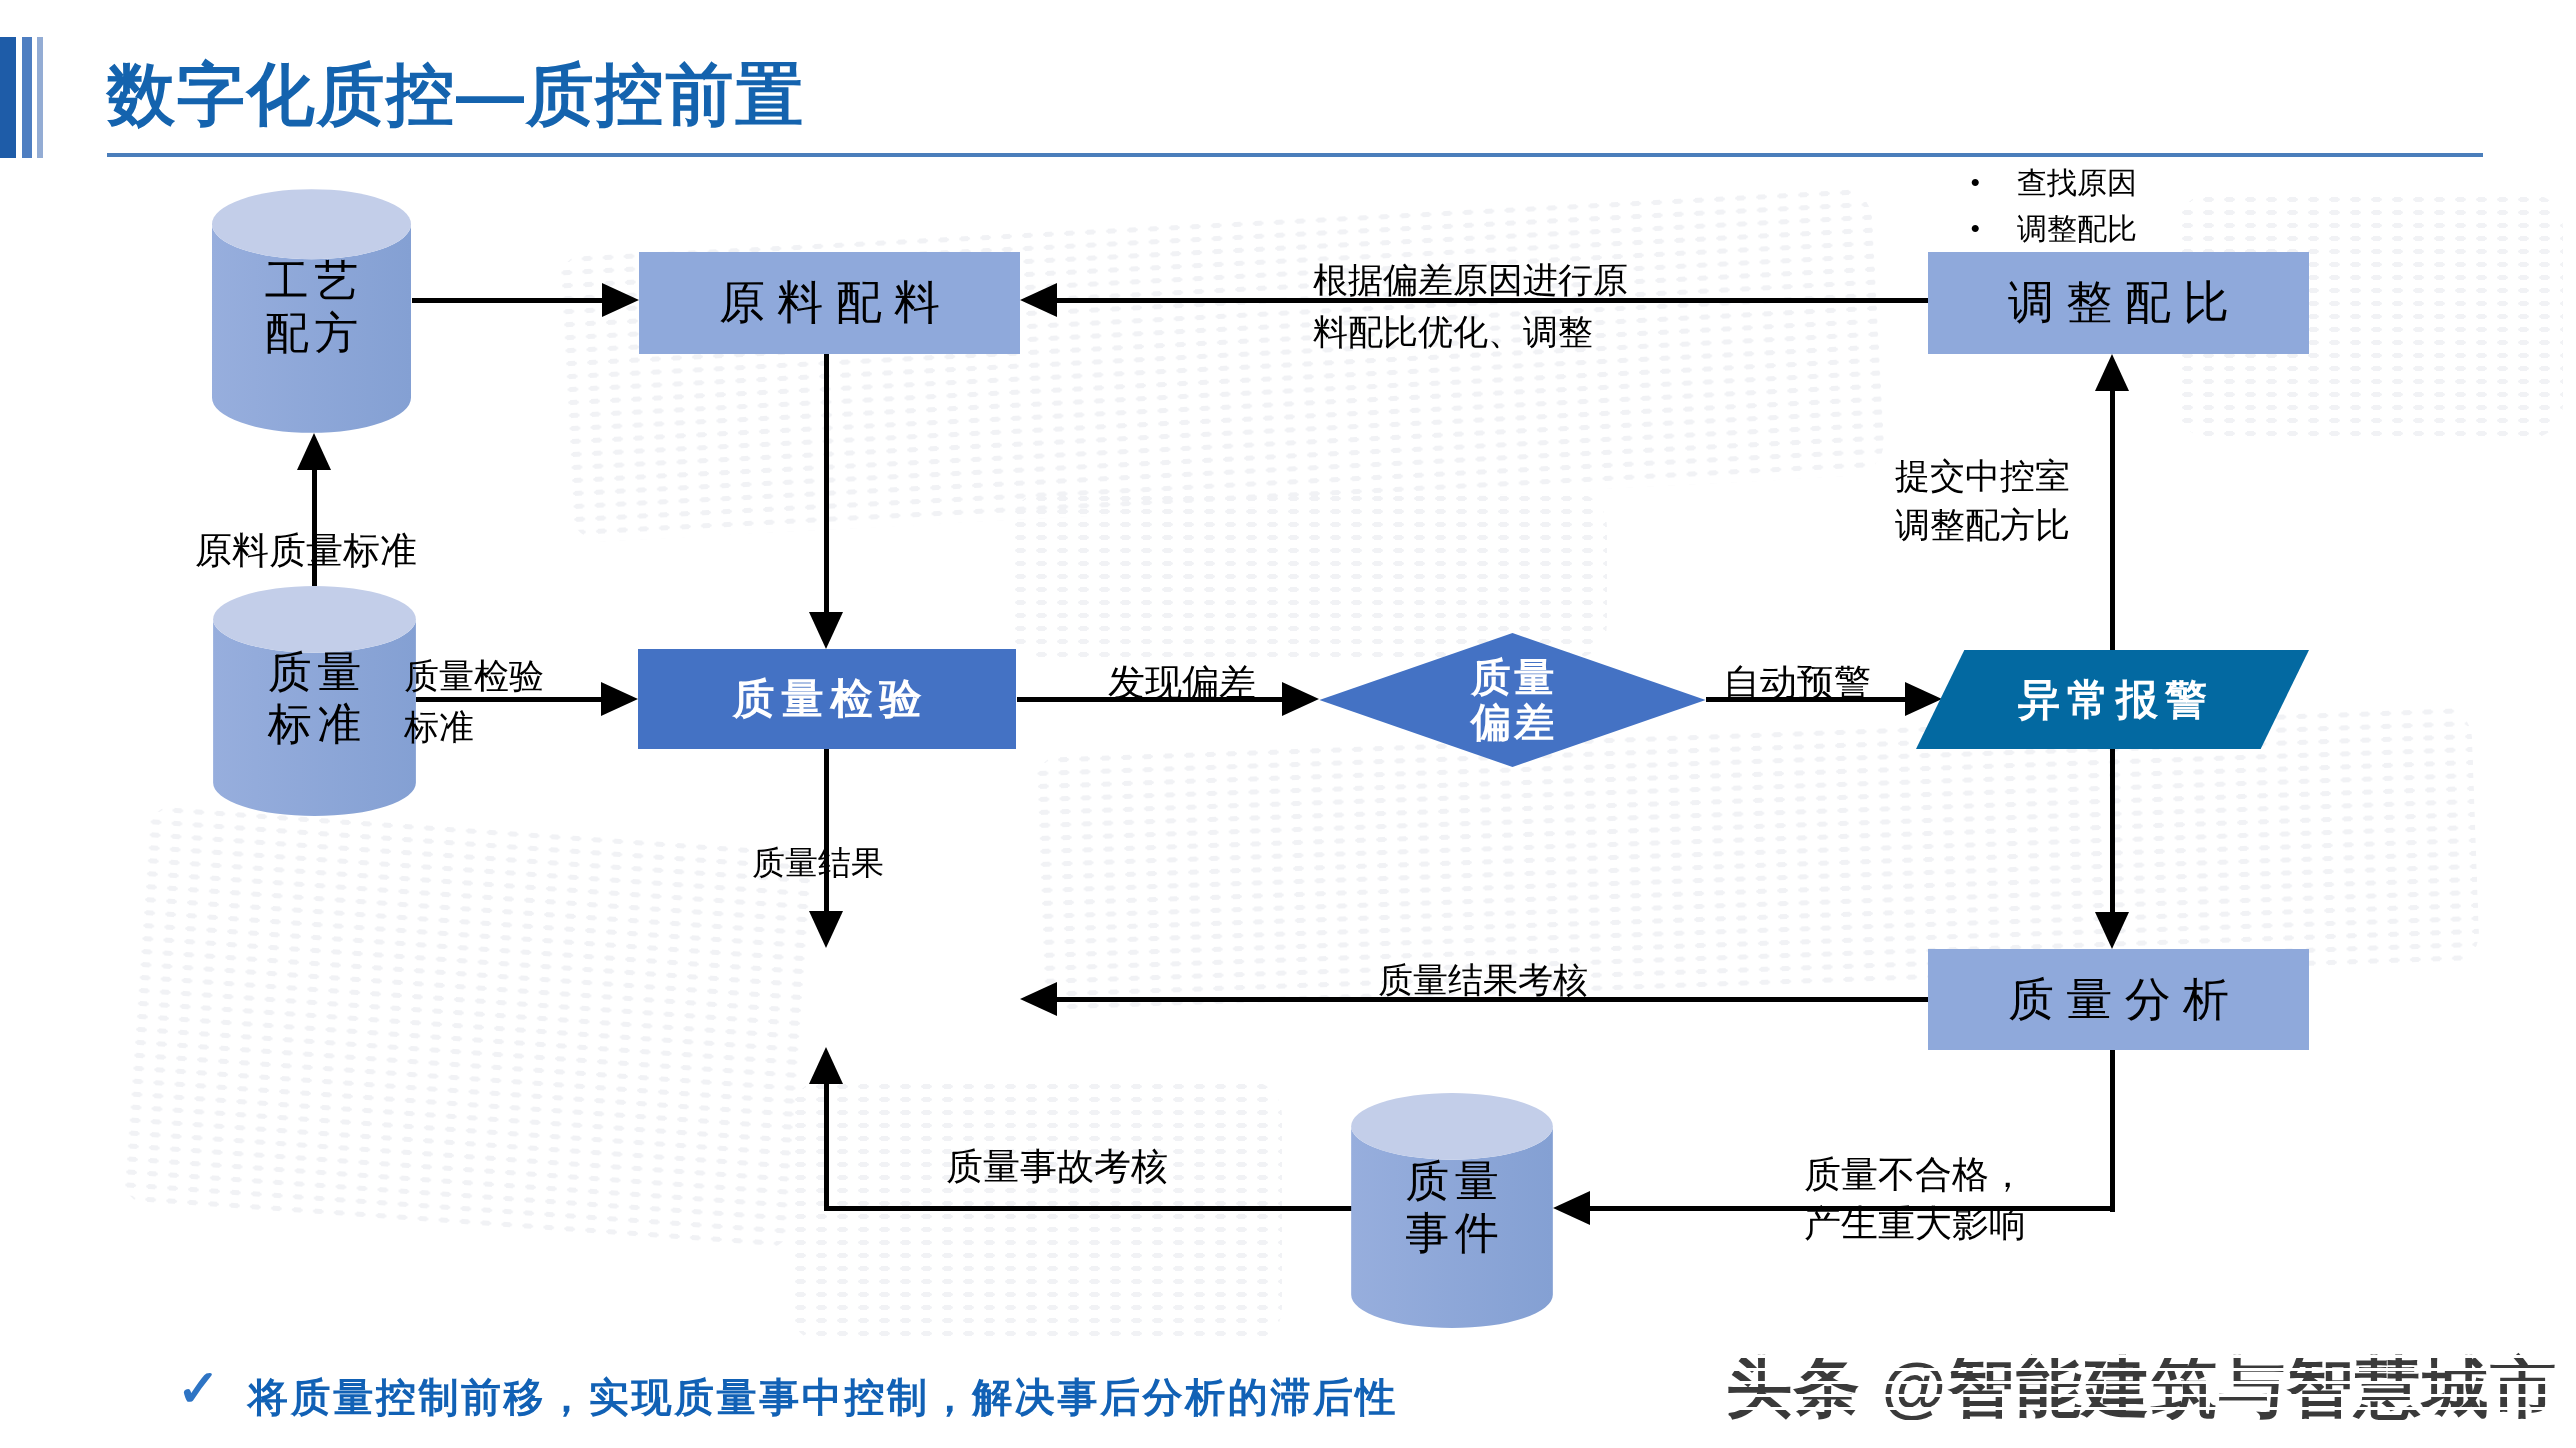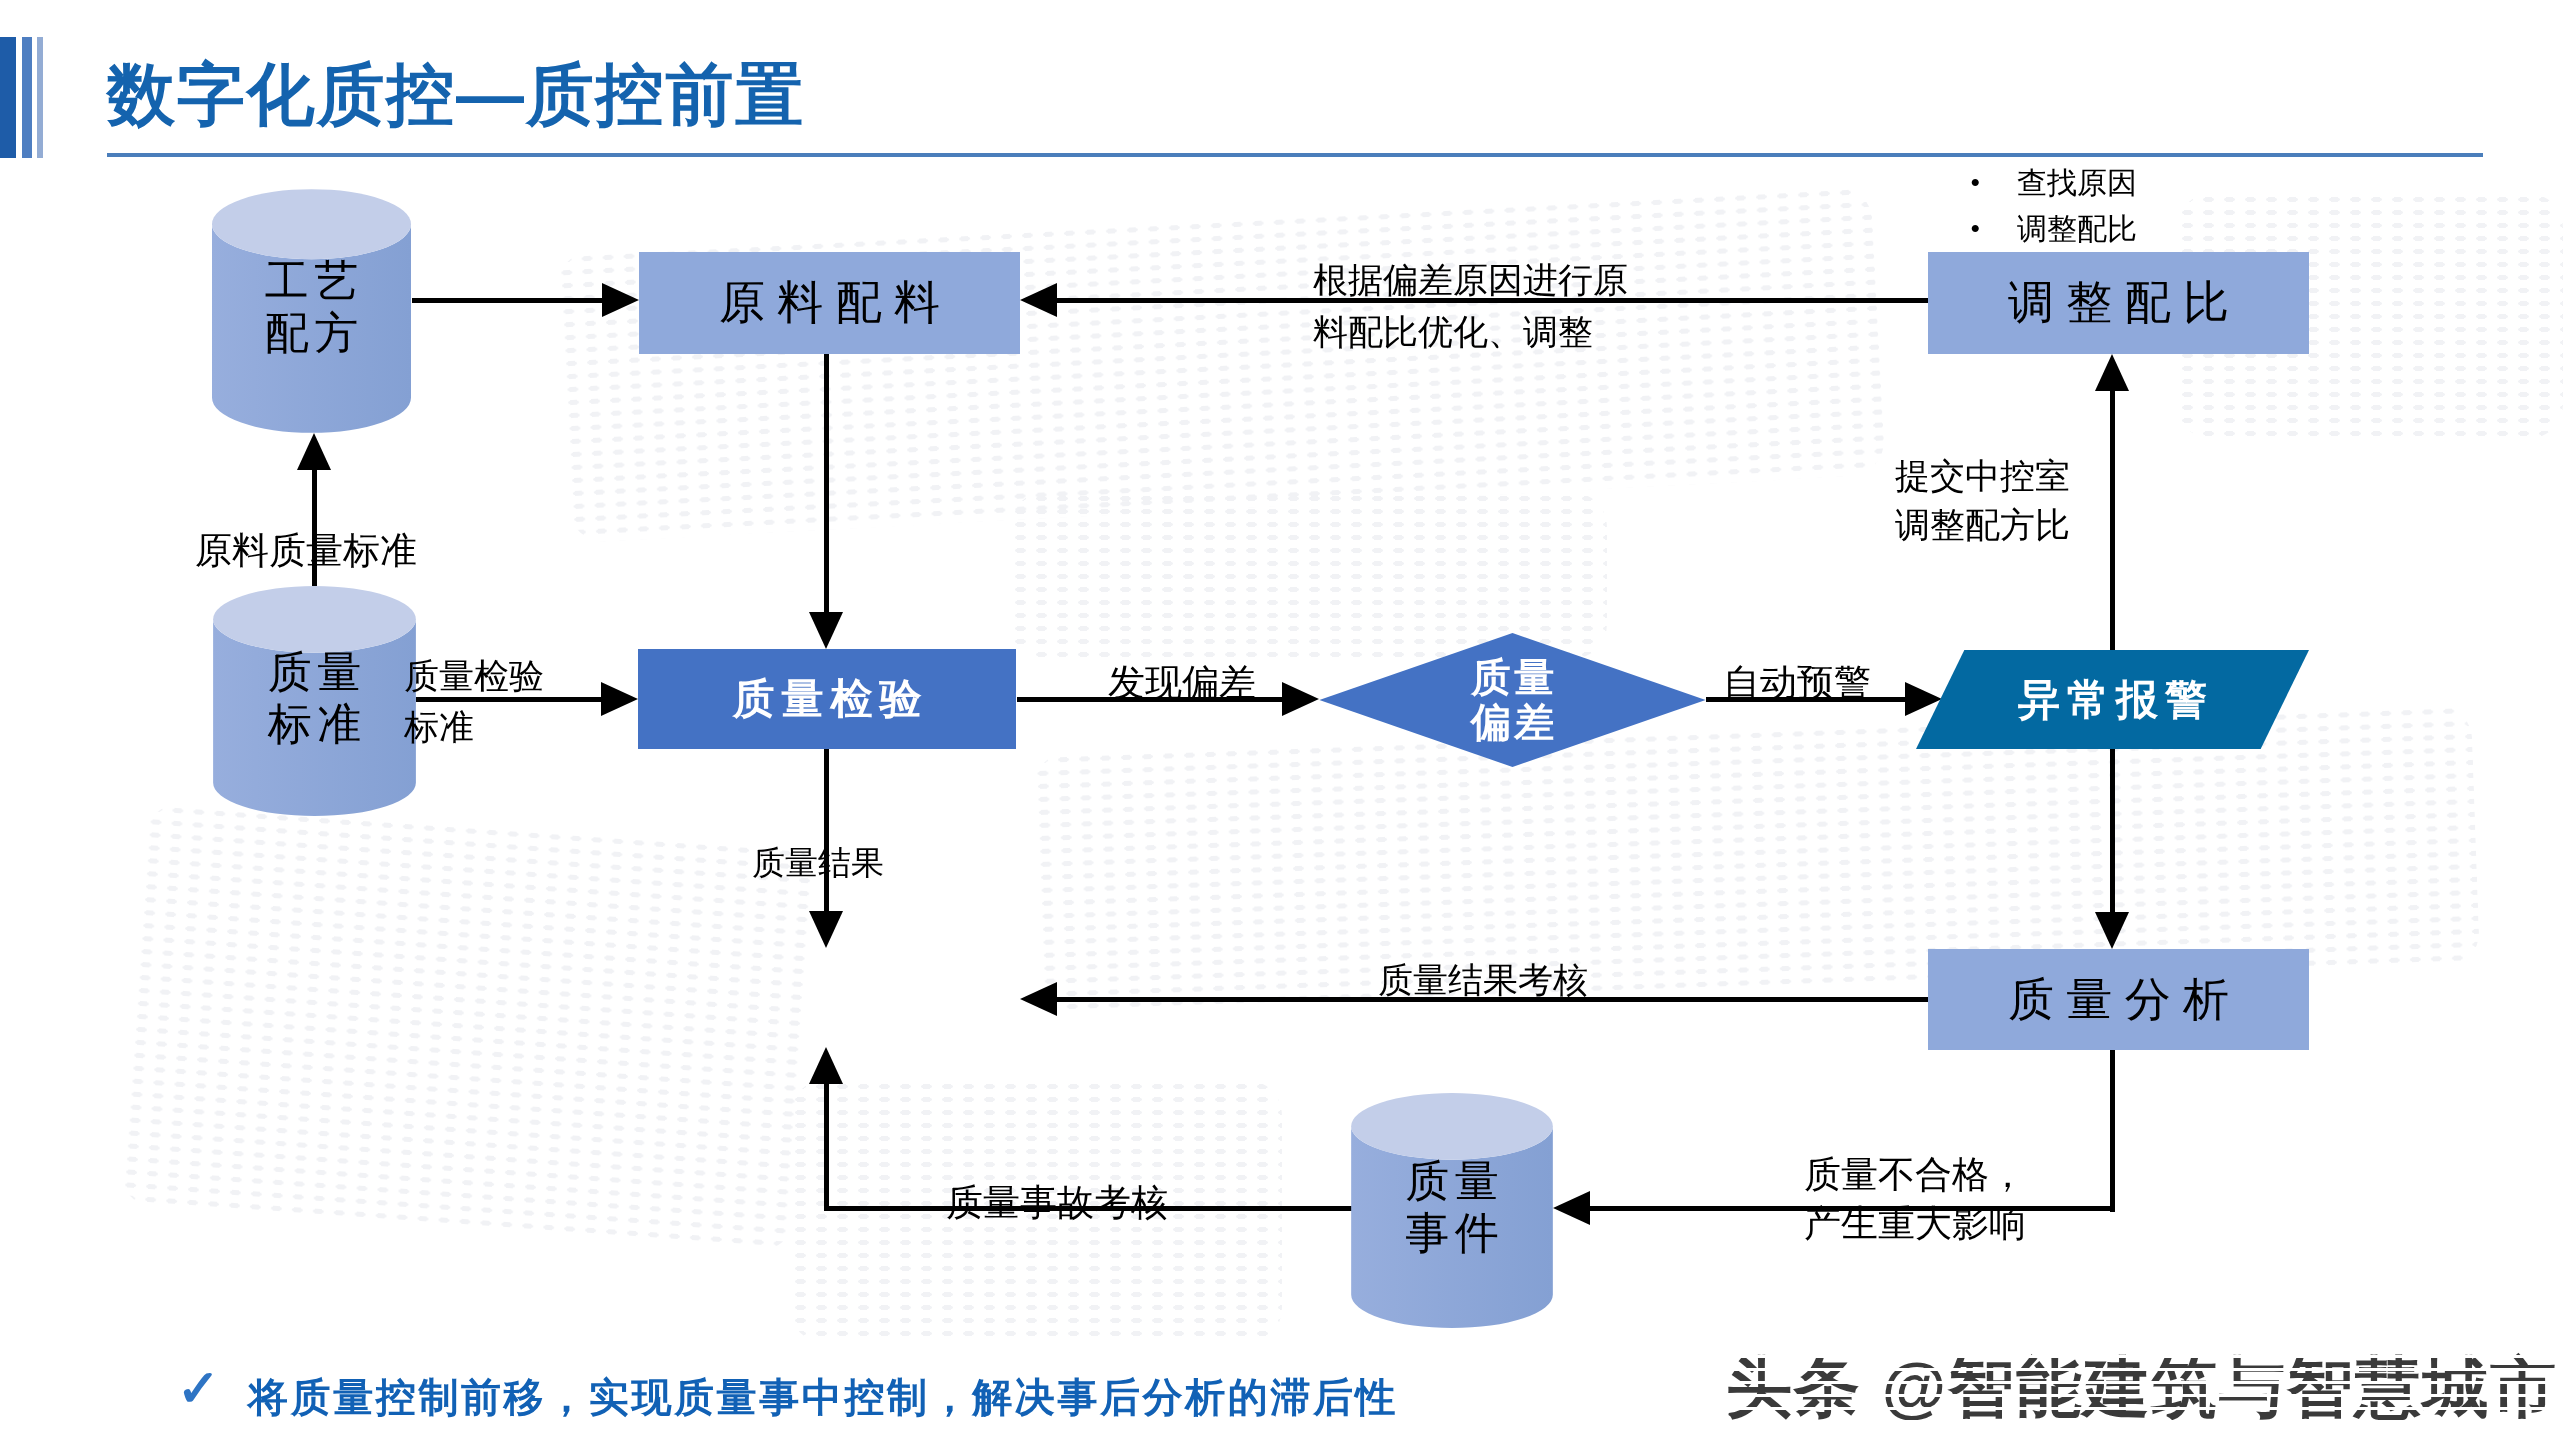--- a/index.html
+++ b/index.html
@@ -227,21 +227,21 @@
   <div class="elabel" style="left:1108px;top:658px;">发现偏差</div>
   <div class="elabel" style="left:1723px;top:658px;">自动预警</div>
 
   <div class="elabel" style="left:1895px;top:453px;font-size:35px;">提交中控室</div>
   <div class="elabel" style="left:1895px;top:502px;font-size:35px;">调整配方比</div>
 
   <div class="elabel" style="left:752px;top:841px;font-size:33px;">质量结果</div>
 
   <div class="elabel center" style="left:1378px;top:957px;width:281px;font-size:35px;">质量结果考核</div>
 
-  <div class="elabel" style="left:946px;top:1178px;">质量事故考核</div>
+  <div class="elabel" style="left:946px;top:1142px;">质量事故考核</div>
 
   <div class="elabel" style="left:1804px;top:1150px;">质量不合格，</div>
   <div class="elabel" style="left:1804px;top:1199px;">产生重大影响</div>
 
   <div class="foot-check">✓</div>
   <div class="foot-text">将质量控制前移，实现质量事中控制，解决事后分析的滞后性</div>
 
   <div class="watermark">头条 @智能建筑与智慧城市</div>
 
 </div>

